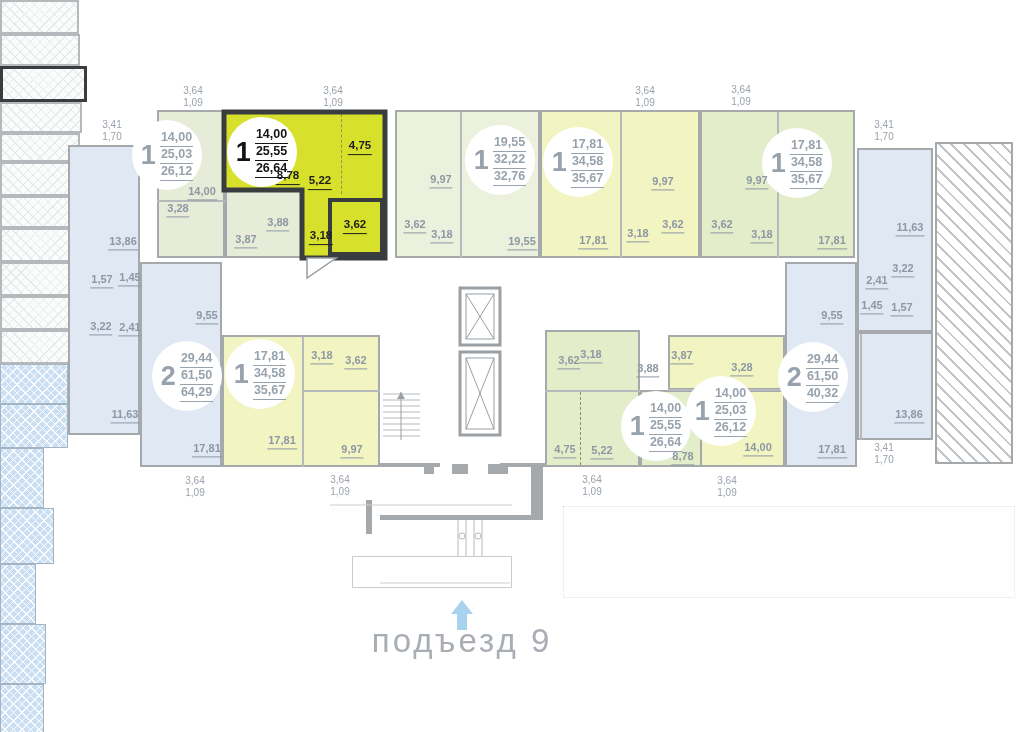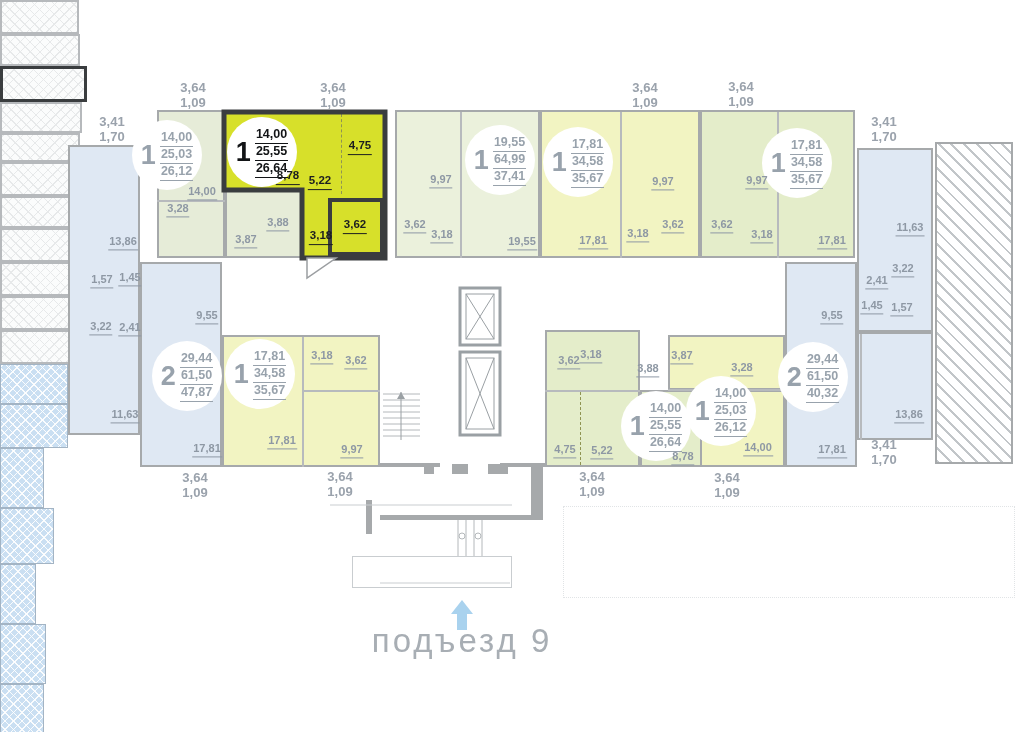--- a/index.html
+++ b/index.html
@@ -28,21 +28,21 @@
   .dv{position:absolute;background:#b7babd;z-index:2;}
   .dash{position:absolute;border-left:1.5px dashed #8f9452;z-index:3;}
   .stub{position:absolute;background:var(--wall);z-index:1;}
   .cnp{position:absolute;border:1px solid #c9cdd0;z-index:0;}
   .dot{position:absolute;border:1px dotted #e1e4e6;z-index:0;}
   #overlay{position:absolute;left:0;top:0;z-index:3;}
   .lbl{position:absolute;transform:translate(-50%,-50%);z-index:5;font-weight:bold;
     font-size:11px;color:var(--label);white-space:pre-line;text-align:center;line-height:1.2;}
   .lbl.r,.lbl.h{border-bottom:1.5px solid currentColor;padding:0 1px 1px;text-align:right;}
   .lbl.h{color:var(--label-dark);font-size:11.5px;}
-  .lbl.bc{font-size:13px;font-weight:bold;color:#9aa2ac;line-height:1.15;}
+  .lbl.bc{font-size:10px;font-weight:normal;color:#9aa2ac;line-height:1.15;}
   .unit{position:absolute;transform:translate(-50%,-50%);z-index:4;display:flex;align-items:center;
     justify-content:center;gap:4px;width:70px;height:70px;border-radius:50%;background:#fff;}
   .unit .unum{font-size:27px;font-weight:bold;color:var(--stat);line-height:1;}
   .unit .av{display:block;font-size:12.5px;font-weight:bold;color:var(--stat);
     border-bottom:1.5px solid var(--stat);padding:0 1px 1px;text-align:center;line-height:1.2;}
   .unit.hl2{background:#fff;}
   .unit.hl2 .unum,.unit.hl2 .av{color:#121416;border-color:#121416;}
   #entranceLabel{position:absolute;left:462px;top:622px;transform:translateX(-50%);z-index:5;
     font-size:33px;color:var(--entrance);letter-spacing:3px;font-weight:400;}
   #arrowHead{position:absolute;left:451px;top:600px;width:0;height:0;z-index:5;
@@ -265,22 +265,22 @@
         <span>
           <span class="av">14,00</span>
           <span class="av">25,55</span>
           <span class="av">26,64</span>
         </span>
       </div>
       <div class="unit" style="left: 500px; top: 160px;">
         <span class="unum">1</span>
         <span>
           <span class="av">19,55</span>
-          <span class="av">64,99</span>
-          <span class="av">37,41</span>
+          <span class="av">32,22</span>
+          <span class="av">32,76</span>
         </span>
       </div>
       <div class="unit" style="left: 578px; top: 162px;">
         <span class="unum">1</span>
         <span>
           <span class="av">17,81</span>
           <span class="av">34,58</span>
           <span class="av">35,67</span>
         </span>
       </div>
@@ -290,21 +290,21 @@
           <span class="av">17,81</span>
           <span class="av">34,58</span>
           <span class="av">35,67</span>
         </span>
       </div>
       <div class="unit" style="left: 187px; top: 376px;">
         <span class="unum">2</span>
         <span>
           <span class="av">29,44</span>
           <span class="av">61,50</span>
-          <span class="av">47,87</span>
+          <span class="av">64,29</span>
         </span>
       </div>
       <div class="unit" style="left: 260px; top: 374px;">
         <span class="unum">1</span>
         <span>
           <span class="av">17,81</span>
           <span class="av">34,58</span>
           <span class="av">35,67</span>
         </span>
       </div>

